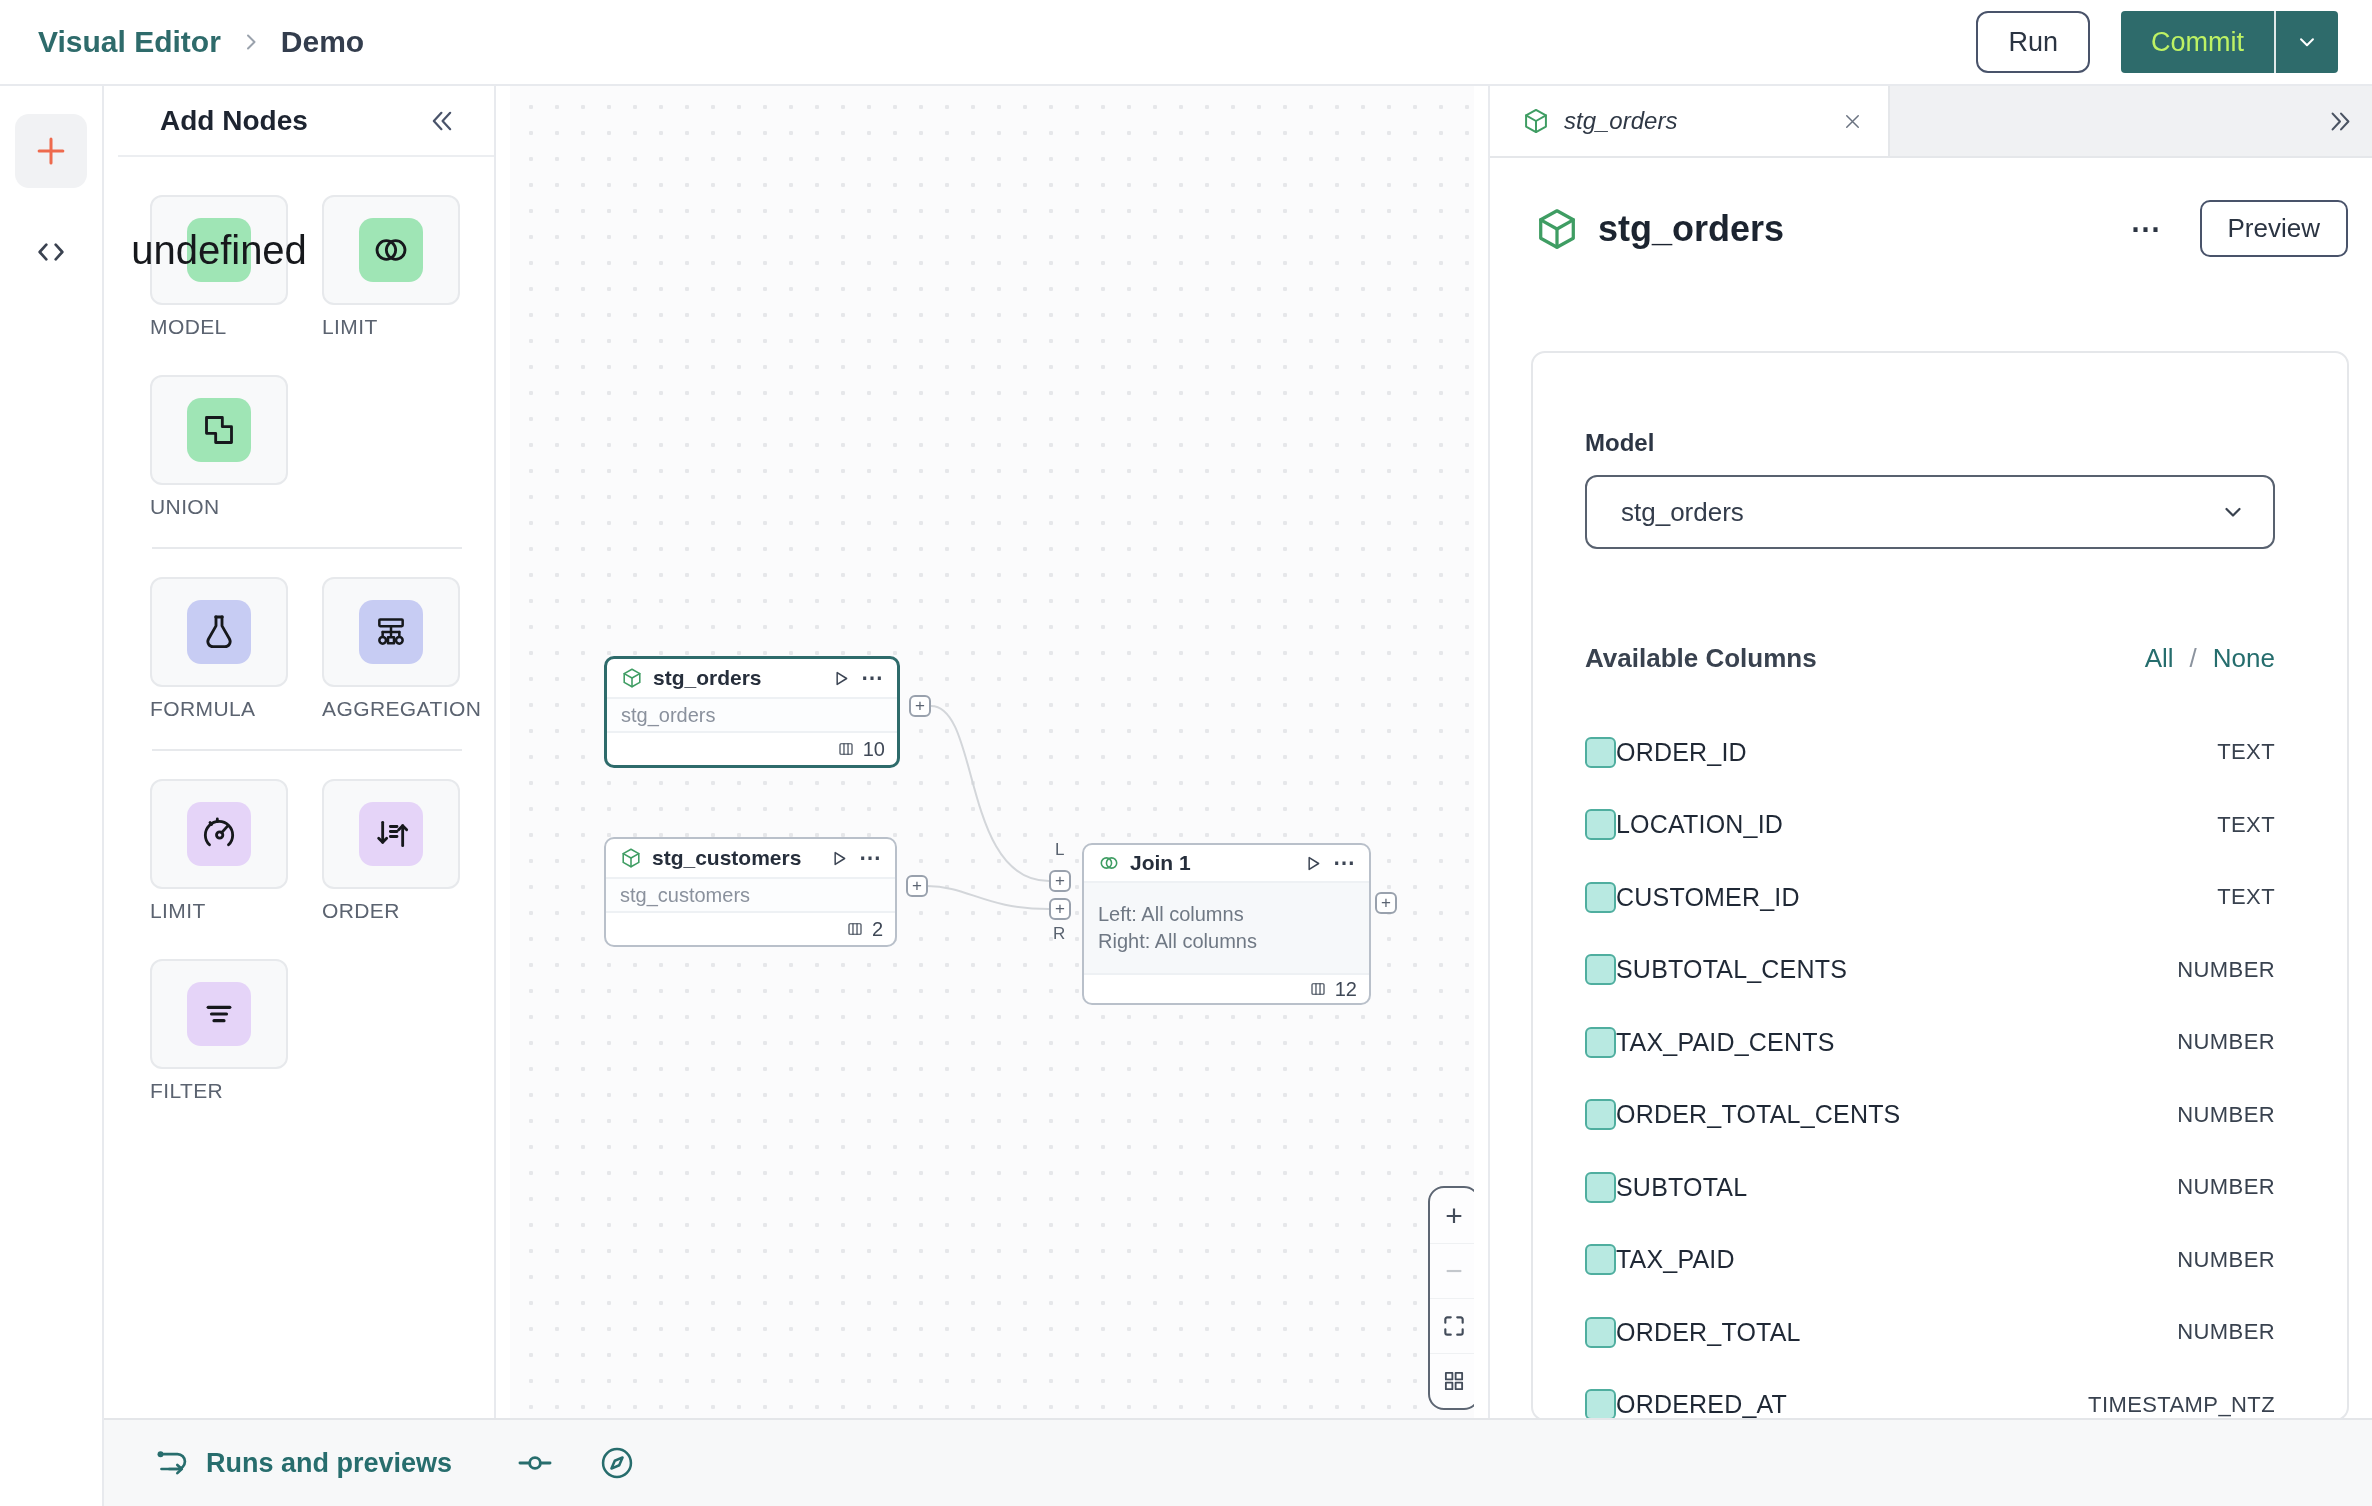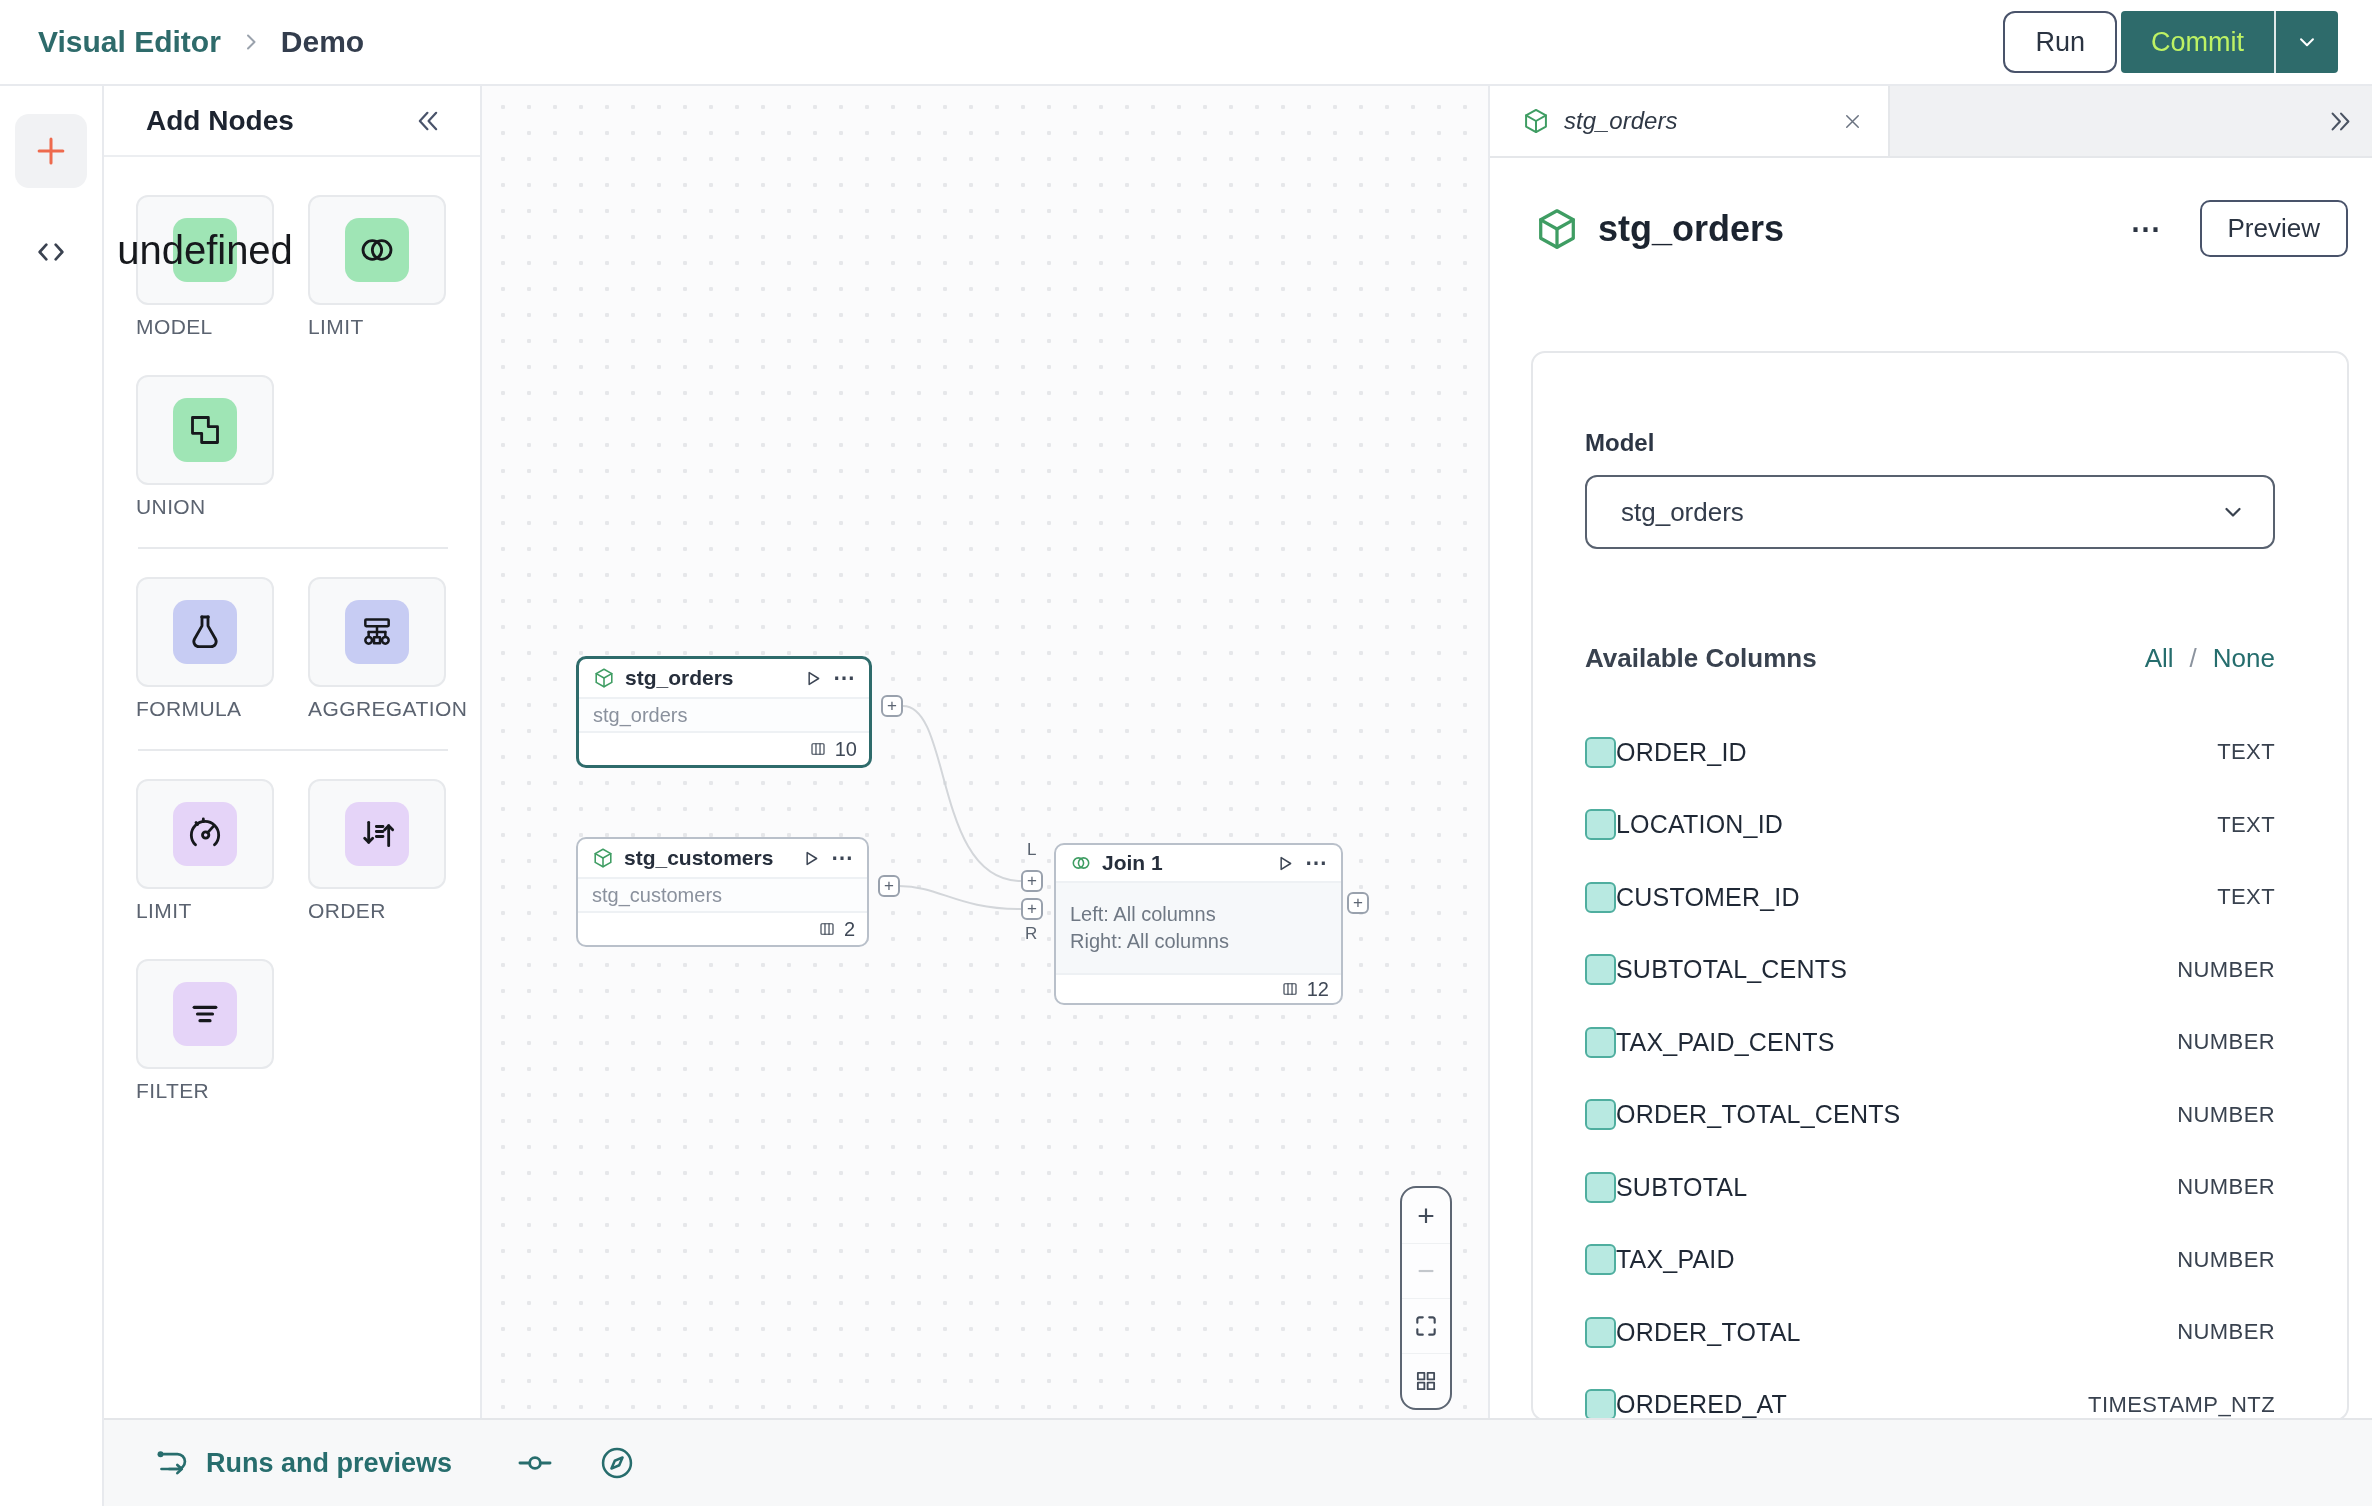--- a/index.html
+++ b/index.html
@@ -7,30 +7,30 @@
        font-family:"Liberation Sans",sans-serif;color:#333d4d;}
   *{box-sizing:border-box;}
   .ic{display:inline-flex;align-items:center;justify-content:center;flex:none;}
   .ic svg{width:1em;height:1em;display:block;}
 
   
   .hdr{height:86px;display:flex;align-items:center;padding:0 34px 0 38px;border-bottom:2px solid #e8eaee;background:#fff;}
   .crumb-root{font-size:30px;font-weight:bold;color:#2e6b6b;cursor:pointer;}
   .crumb-sep{font-size:24px;color:#9aa2ac;margin:0 18px;}
   .crumb-cur{font-size:30px;font-weight:bold;color:#333d4d;}
-  .hdr-right{margin-left:auto;display:flex;align-items:center;gap:4px;}
+  .hdr-right{margin-left:auto;display:flex;align-items:center;gap:31px;}
   .btn-run{height:62px;padding:0 30px;border:2.5px solid #49536a;border-radius:12px;background:#fff;
            font-size:27px;color:#2b3442;display:flex;align-items:center;}
   .btn-commit{height:62px;display:flex;align-items:stretch;background:#2e6b6b;border-radius:4px;overflow:hidden;color:#bef264;}
   .commit-main{display:flex;align-items:center;padding:0 30px;font-size:27px;}
   .commit-div{width:2px;background:rgba(255,255,255,.85);}
   .commit-caret{width:62px;display:flex;align-items:center;justify-content:center;font-size:22px;color:#fff;}
 
   
-  .main{display:flex;height:1420px;position:relative;}
+  .main{display:flex;height:1420px;position:relative;gap:14px;}
 
   
   .rail{width:104px;border-right:2px solid #e8eaee;display:flex;flex-direction:column;align-items:center;padding-top:28px;background:#fff;}
   .rail-add{width:72px;height:74px;border-radius:14px;background:#f1f2f4;display:flex;align-items:center;justify-content:center;font-size:38px;color:#ee6a4d;}
   .rail-code{margin-top:48px;font-size:32px;color:#3a4250;}
 
   
   .palette{width:378px;border-right:2px solid #e8eaee;background:#fff;}
   .pal-hdr{height:71px;border-bottom:2px solid #eceef1;display:flex;align-items:center;padding:0 38px 0 42px;}
   .pal-title{flex:1;font-size:28px;font-weight:bold;color:#1d2430;}

